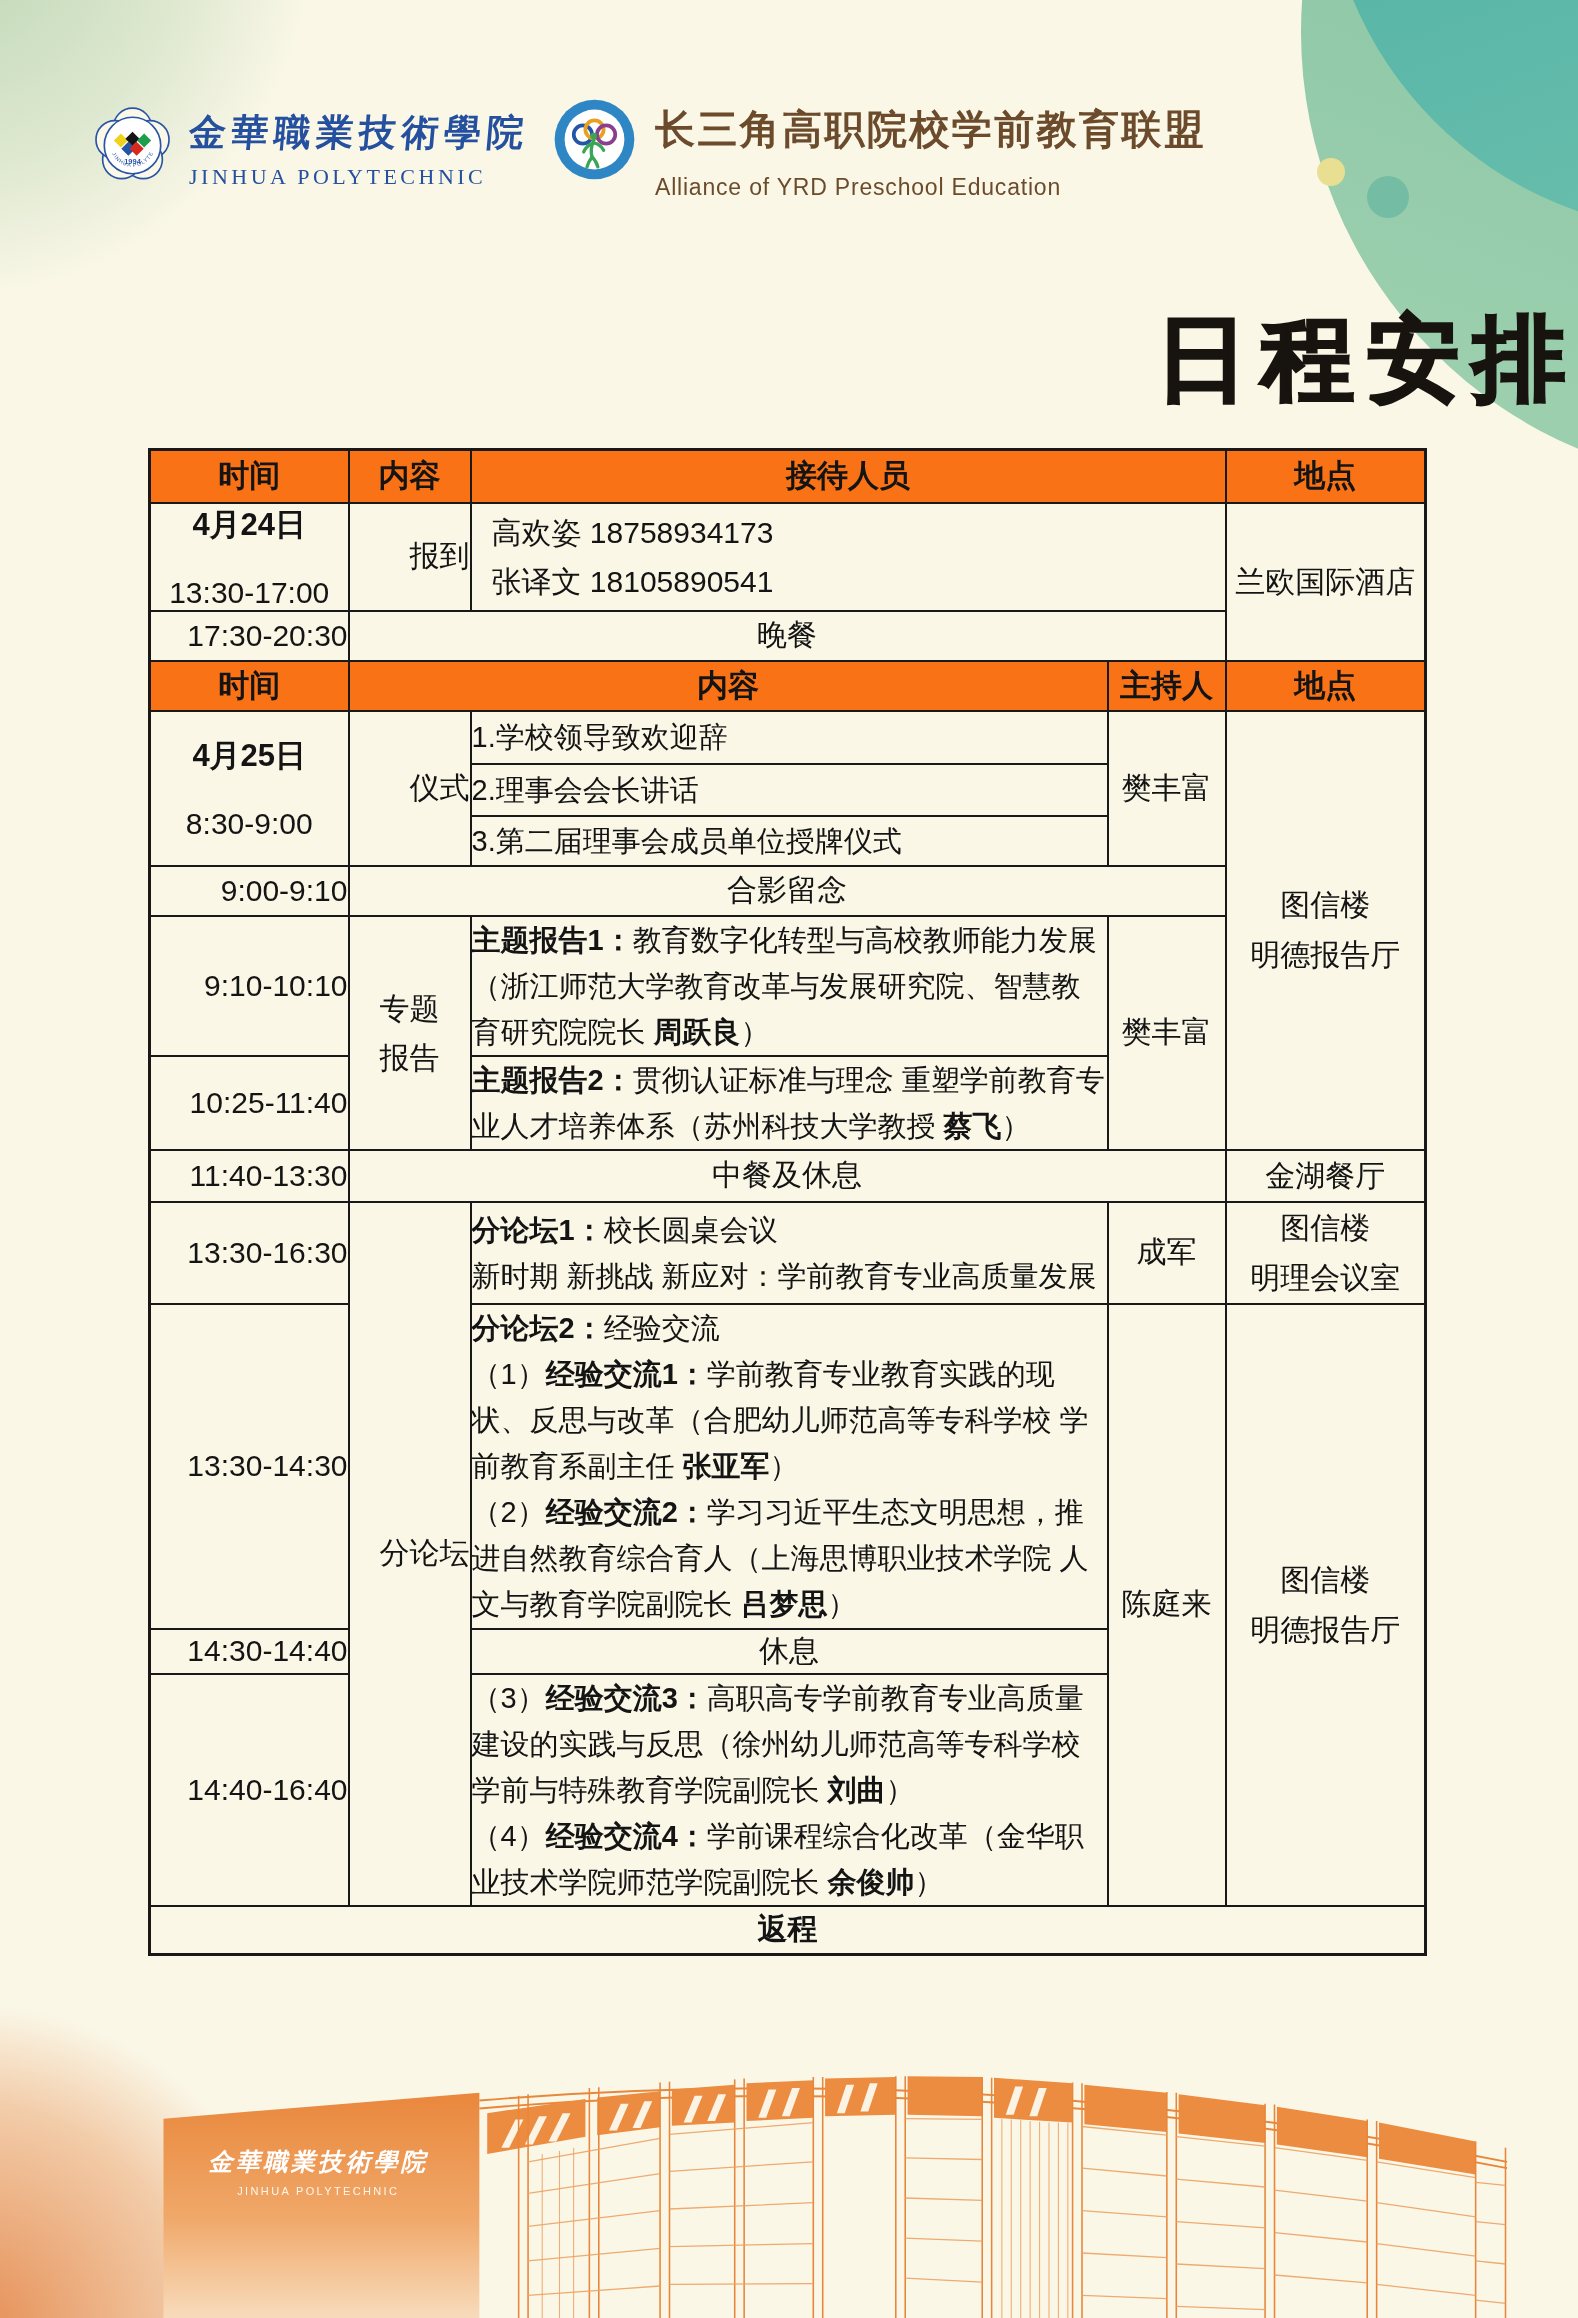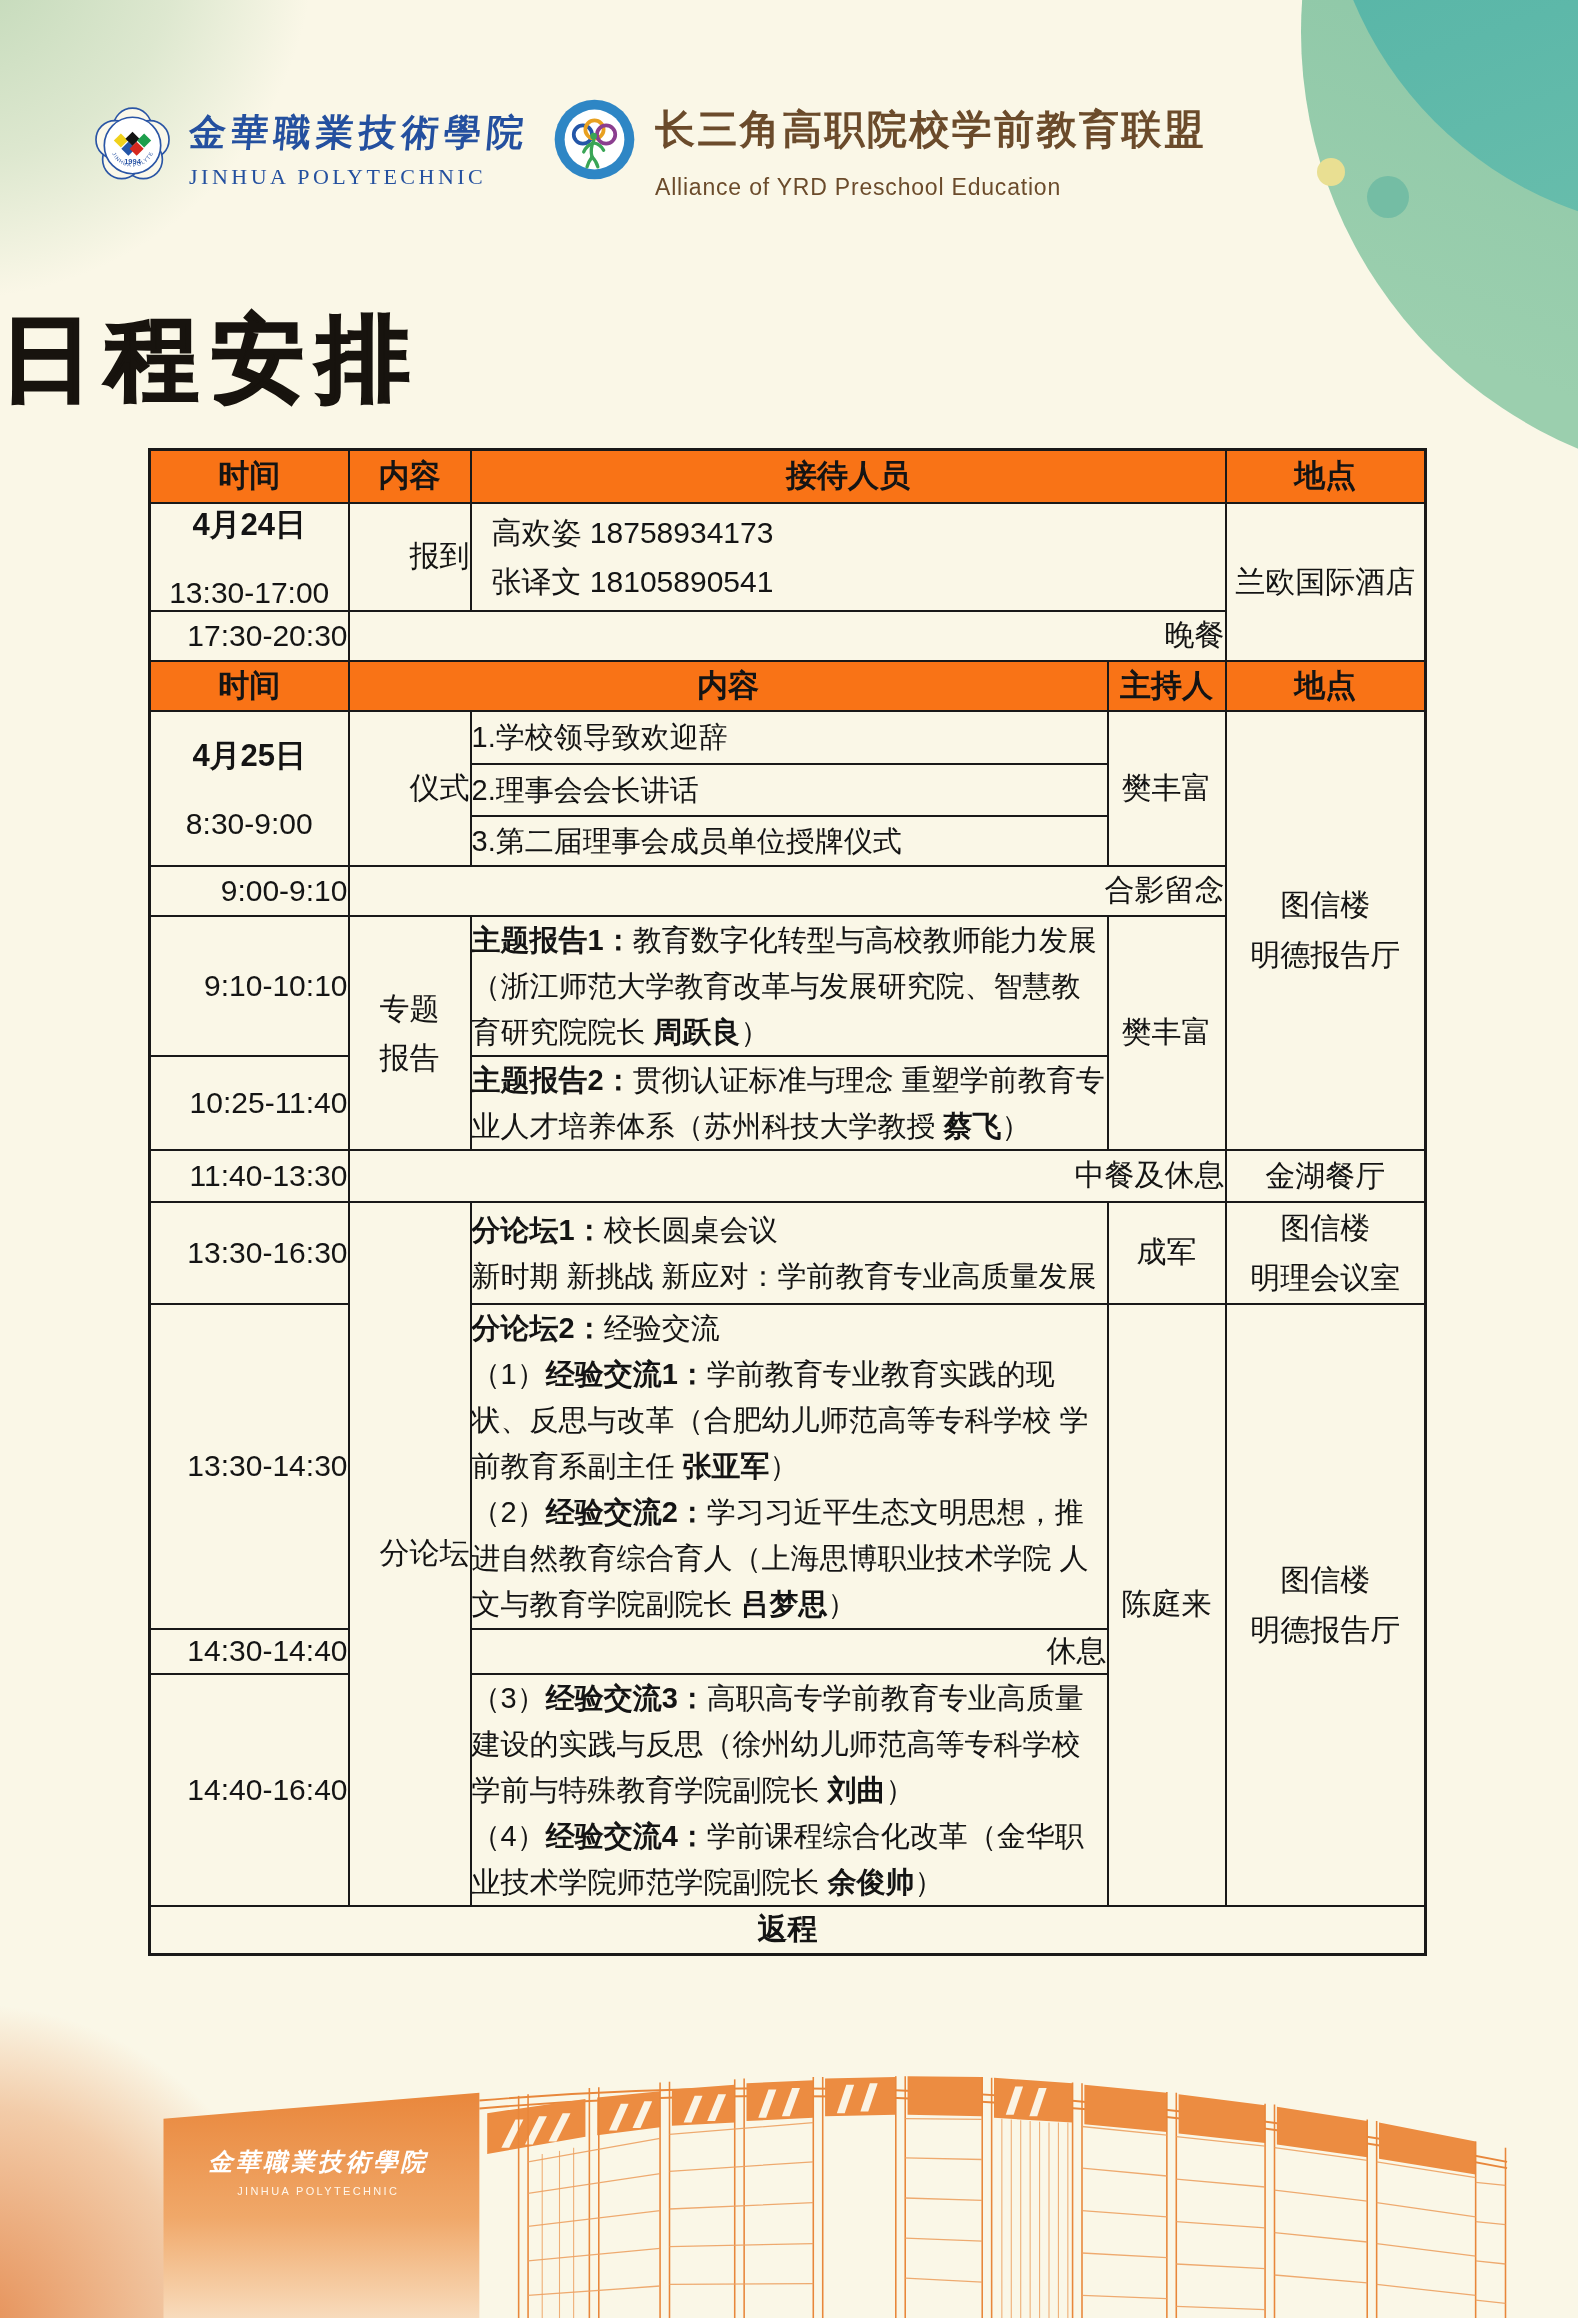--- a/index.html
+++ b/index.html
@@ -25,33 +25,33 @@
   .jp-logo{position:absolute;left:91px;top:104px;width:83px;height:83px;}
   .jp-text{position:absolute;left:189px;top:108px;color:#24509f;}
   .jp-cn{font-family:"Liberation Serif",serif;font-weight:700;font-size:37px;letter-spacing:5.5px;transform:skewX(-5deg);white-space:nowrap;}
   .jp-en{font-family:"Liberation Serif",serif;font-weight:400;font-size:22px;letter-spacing:3.5px;margin-top:6.3px;white-space:nowrap;}
   .al-logo{position:absolute;left:553px;top:98px;width:83px;height:83px;}
   .al-text{position:absolute;left:655px;top:102px;color:#6b4b2b;}
   .al-cn{font-weight:700;font-size:40px;letter-spacing:2.4px;white-space:nowrap;}
   .al-en{font-weight:400;font-size:23px;letter-spacing:0.8px;margin-top:17px;white-space:nowrap;}
 
   
-  .big-title{position:absolute;left:0;top:297px;width:1578px;text-align:left;
+  .big-title{position:absolute;left:0;top:297px;width:1578px;text-align:right;
     font-size:93px;font-weight:900;letter-spacing:12.6px;color:#17130e;
     -webkit-text-stroke:2.4px #17130e;white-space:nowrap;}
 
   
   table.sched{position:absolute;left:148px;top:448px;width:1276px;border-collapse:collapse;table-layout:fixed;
     border:3.9px solid #191919;color:#141414;}
   .sched th,.sched td{border:2.4px solid #191919;padding:0;vertical-align:middle;overflow:hidden;}
   .sched th{background:#f97316;font-size:31px;font-weight:700;text-align:center;}
   .t-time{font-size:30px;text-align:right;white-space:nowrap;}
   .t-label{font-size:30px;text-align:right;}
   .t-label-2l{font-size:30px;text-align:center;line-height:49px;}
-  .t-center{font-size:30px;text-align:right;}
+  .t-center{font-size:30px;text-align:center;}
   .t-content{font-size:29px;line-height:46px;text-align:left;padding:6.3px 11px 6.3px 14px;font-weight:500;}
   .t-content .rb{font-weight:800;}
   .t-host{font-size:30px;text-align:center;}
   .t-loc{font-size:30px;text-align:center;line-height:50px;}
   .date-cell{display:flex;flex-direction:column;align-items:center;justify-content:center;gap:30px;height:100%;}
   .d-date{font-size:31px;font-weight:700;white-space:nowrap;}
   .d-time{font-size:30px;white-space:nowrap;}
   .contact-lines{padding-left:20px;}
   .contact-lines div{font-size:30px;line-height:49px;font-weight:500;white-space:nowrap;}
   .para{margin:0;}

